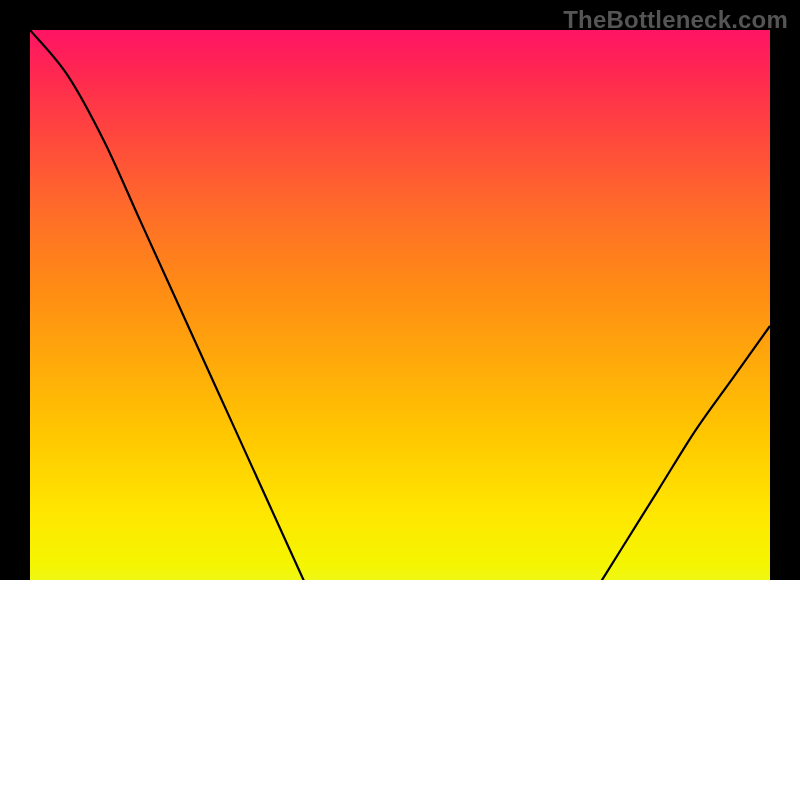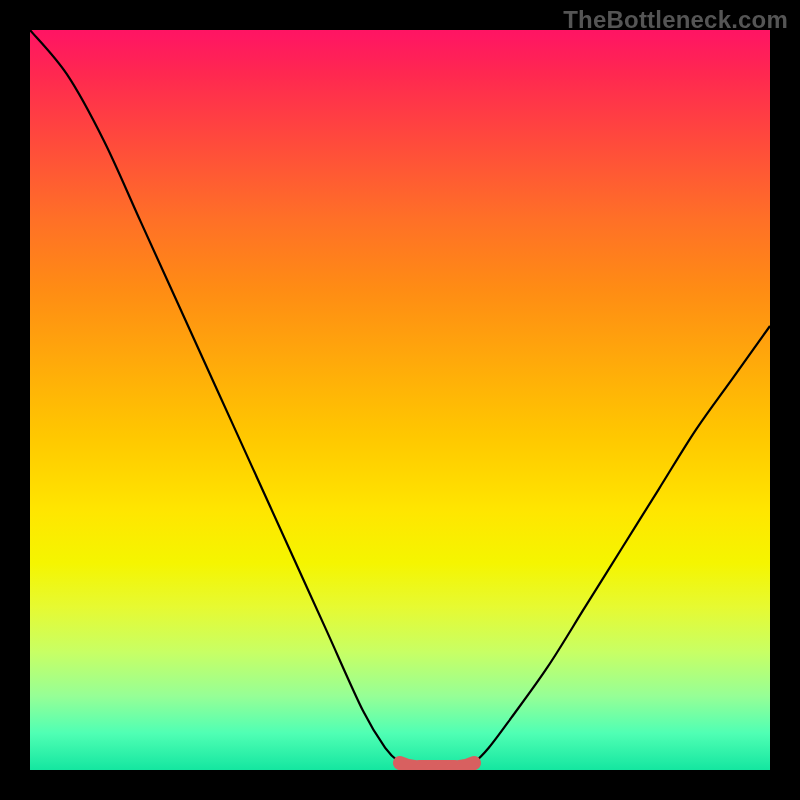--- a/index.html
+++ b/index.html
@@ -3,21 +3,21 @@
 <meta charset="utf-8">
 <style>
   body {
     margin: 0;
     padding: 0;
     background: #fff;
     font-family: Arial, Helvetica, sans-serif;
   }
   .frame {
     width: 800px;
-    height: 800px;
+    height: 580px;
     position: relative;
     background: #000;
     overflow: hidden;
   }
   .watermark {
     position: absolute;
     top: 6px;
     right: 12px;
     color: #555;
     font-size: 24px;

